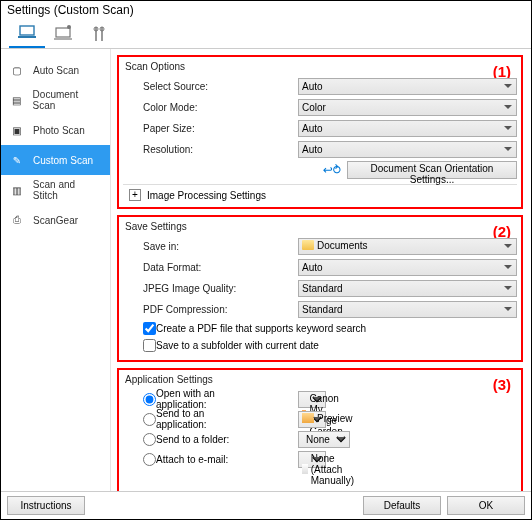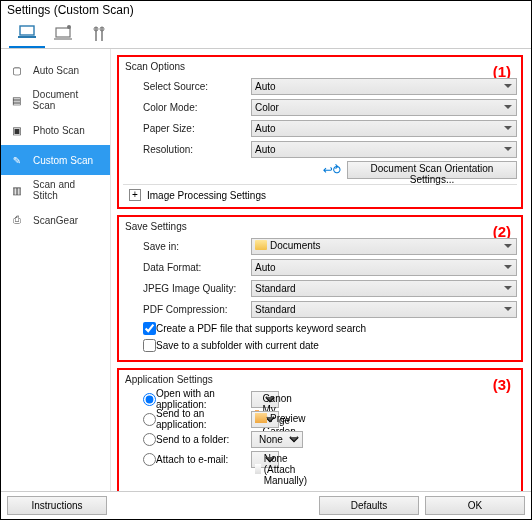--- a/index.html
+++ b/index.html
@@ -17,33 +17,33 @@
 .main { flex: 1; padding: 6px 8px 6px 6px; overflow: hidden; }
 .redbox { border: 2px solid #f00; position: relative; margin-bottom: 6px; padding: 2px 4px 6px 4px; }
 .red-label { position: absolute; right: 10px; top: 6px; color: #f00; font-weight: bold; font-size: 15px; }
 .groupbox { border: 0; padding: 2px 0 0 0; }
 .groupbox-title { font-size: 10px; color: #222; margin-bottom: 4px; padding-left: 2px; }
 .row { display: flex; align-items: center; height: 20px; margin-bottom: 1px; }
 .row .lbl { width: 128px; padding-left: 20px; color: #222; }
 .row .ctrl { flex: 1; }
 select, input[type=text] { width: 100%; height: 17px; border: 1px solid #adadad; background: linear-gradient(#f5f5f5,#e8e8e8); font-size: 10px; padding: 0 3px; }
 .row .ctrl select { appearance: none; -webkit-appearance: none; background: linear-gradient(#f0f0f0,#e4e4e4); position: relative; }
-.sel-wrap { position: relative; }
+.sel-wrap { position: relative; margin-left: 47px; }
 .sel-wrap::after { content: ""; position: absolute; right: 5px; top: 6px; border-left: 4px solid transparent; border-right: 4px solid transparent; border-top: 4px solid #555; pointer-events: none; }
 .btn-wide { height: 18px; width: 170px; background: linear-gradient(#f5f5f5,#e2e2e2); border: 1px solid #adadad; font-size: 10px; text-align: center; }
 .expand-row { display: flex; align-items: center; gap: 6px; padding: 4px 6px 0 6px; border-top: 1px solid #ddd; margin-top: 4px; }
 .expand-btn { width: 12px; height: 12px; border: 1px solid #888; display: inline-flex; align-items: center; justify-content: center; font-size: 10px; line-height: 1; }
 .cb-row { display: flex; align-items: center; padding: 2px 0 2px 20px; }
 .cb-row input { margin: 0; }
 .radio-row { display: flex; align-items: center; height: 20px; }
 .radio-row .rlbl { width: 128px; padding-left: 20px; display: flex; align-items: center; }
 .radio-row input[type=radio] { margin: 0; }
 .bottom { height: 28px; border-top: 1px solid #ccc; display: flex; align-items: center; padding: 0 6px; gap: 6px; }
 .bottom .spacer { flex: 1; }
-.bbtn { height: 19px; width: 100px; background: linear-gradient(#f5f5f5,#e2e2e2); border: 1px solid #adadad; font-size: 10px; }
+.bbtn { height: 19px; width: 78px; background: linear-gradient(#f5f5f5,#e2e2e2); border: 1px solid #adadad; font-size: 10px; }
 .picon { display: inline-block; width: 12px; height: 10px; margin-right: 3px; vertical-align: middle; }
 .picon.folder { background: linear-gradient(#ffe79a,#f3c14b); border-radius: 1px; }
 .picon.app { background: linear-gradient(#ffb060,#f07000); }
 .picon.prev { background: linear-gradient(#ffd890,#f0a840); }
 .picon.mail { background: linear-gradient(#fff,#ddd); }
 .mini-icon { color:#0078d7; font-size:12px; }
 </style>
 </head>
 <body>
 

